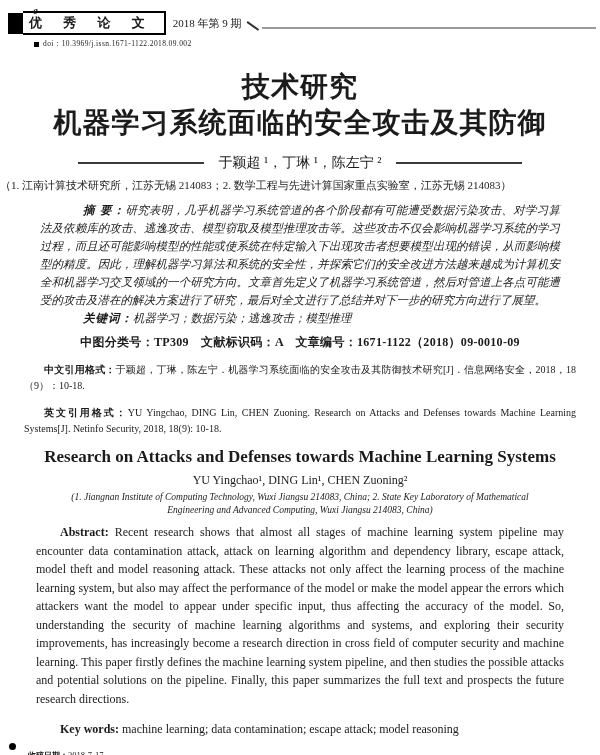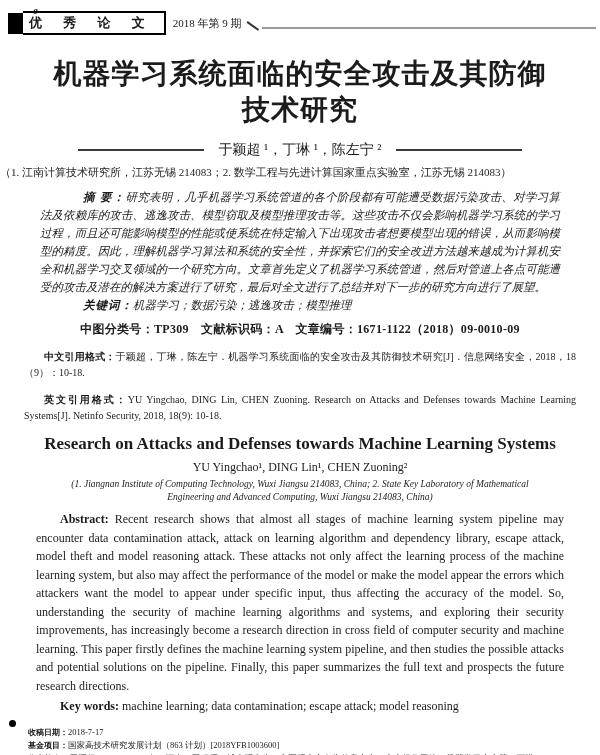--- a/index.html
+++ b/index.html
@@ -53,21 +53,21 @@
 
   
   .citations { margin: 11px 24px 0; font-size: 10px; line-height: 16px; }
   .citations p { text-indent: 2em; text-align: justify; margin-top: 11px; }
   .citations .lbl { font-weight: bold; }
 
   
   .title-en { text-align: center; font-size: 17px; font-weight: bold; margin-top: 10px; }
   .authors-en { text-align: center; font-size: 12px; margin-top: 6px; }
   .affil-en { text-align: center; font-size: 9.5px; font-style: italic; line-height: 13px; margin: 3px 60px 0; }
-  .abstract-en { margin: 6px 36px 2px; font-size: 12px; line-height: 18.5px; text-align: justify; text-indent: 2em; }
+  .abstract-en { margin: 6px 36px 12px; font-size: 12px; line-height: 18.5px; text-align: justify; text-indent: 2em; }
   .abstract-en .lbl, .kw-en .lbl { font-weight: bold; }
   .kw-en { margin: 0 36px; font-size: 12px; line-height: 18.5px; text-indent: 2em; }
 
   
   .footer { margin-top: 5px; padding: 5px 14px 0 28px; position: relative; font-size: 8.5px; line-height: 13px; }
   .footer-dot { position: absolute; left: 9px; top: -1px; width: 7px; height: 7px; border-radius: 50%; background: #000; }
   .footer p { text-align: justify; }
   .footer .lbl { font-weight: bold; font-family: "Liberation Sans", "DejaVu Sans", sans-serif; font-size: 8px; }
 </style>
 </head>
@@ -79,25 +79,29 @@
     <div class="masthead-row">
       <div class="black-tab"></div>
       <div class="banner-box">
         <span class="script-e">e</span>
         <span>优 秀 论 文</span>
       </div>
       <span class="issue">2018 年第 9 期</span>
       <span class="diag"></span>
       <div class="head-rule"></div>
     </div>
+    <div class="doi-line">
+      <span class="doi-bullet"></span>
+      <span>doi：10.3969/j.issn.1671-1122.2018.09.002</span>
+    </div>
   </div>
 
   <h1 class="title-zh">
+    <span>技术研究</span>
     <span>机器学习系统面临的安全攻击及其防御</span>
-    <span>技术研究</span>
   </h1>
 
   <div class="authors-row">
     <span class="rule"></span>
     <span class="authors-zh">于颖超 ¹，丁琳 ¹，陈左宁 ²</span>
     <span class="rule"></span>
   </div>
 
   <div class="affil-zh">（1. 江南计算技术研究所，江苏无锡 214083；2. 数学工程与先进计算国家重点实验室，江苏无锡 214083）</div>
 

